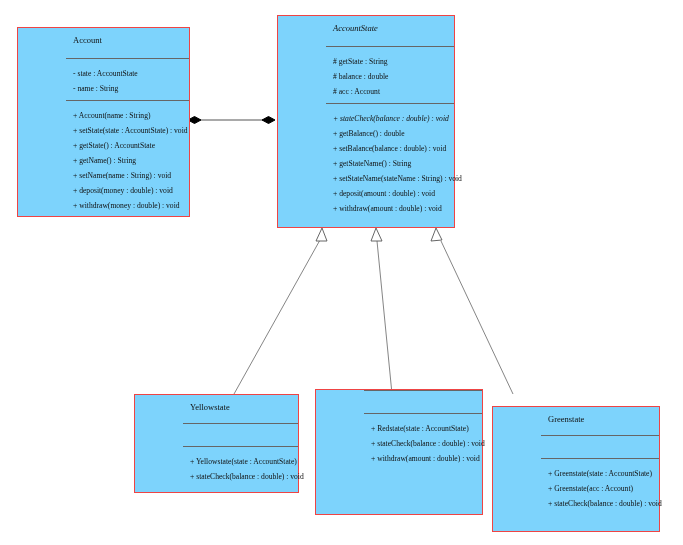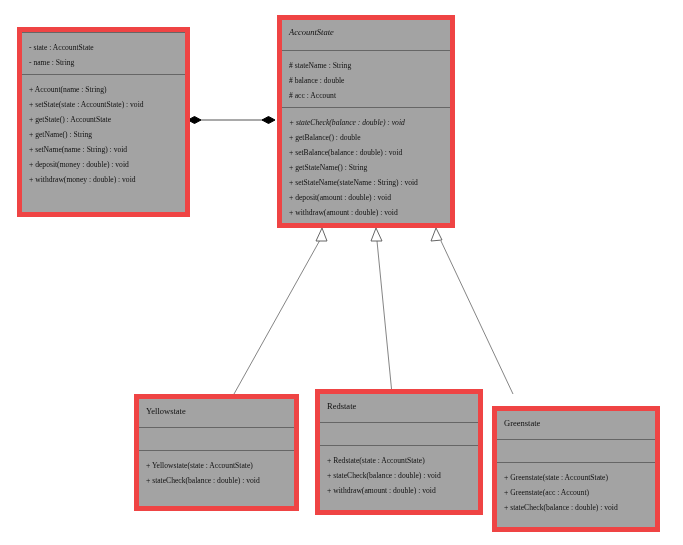--- a/index.html
+++ b/index.html
@@ -24,23 +24,24 @@
     position: absolute;
     left: 0;
     top: 0;
     width: 683px;
     height: 545px;
     pointer-events: none;
   }
   .uml-class {
     position: absolute;
     box-sizing: border-box;
-    border: 5px solid #ef4444;
-    background: #a3a3a3;
+    border: 1px solid #ef4444;
+    background: #7dd3fc;
     z-index: 2;
+    padding-left: 48px;
   }
   .uml-section {
     box-sizing: border-box;
     padding: 7px 7px 6px 7px;
   }
   .sec-attrs, .sec-ops {
     border-top: 1px solid #666666;
   }
   .uml-name {
     font-size: 8.5px;
@@ -87,70 +88,70 @@
       <polygon points="376,228 371,241 382,241" fill="#ffffff" stroke="#555555" stroke-width="0.9"></polygon>
     </g>
 
     <g>
       <line x1="513" y1="394" x2="441" y2="241" stroke="#777777" stroke-width="0.9"></line>
       <polygon points="436,228 431,241 442,240" fill="#ffffff" stroke="#555555" stroke-width="0.9"></polygon>
     </g>
   </svg>
 
   <div class="uml-class" style="left:17px; top:27px; width:173px; height:190px;">
+    <div class="uml-section sec-name" style="height:30px;">
+      <div class="uml-name">Account</div>
+    </div>
     <div class="uml-section sec-attrs" style="height:42px;">
       <div class="member">- state : AccountState</div>
       <div class="member">- name : String</div>
     </div>
     <div class="uml-section sec-ops">
       <div class="member">+ Account(name : String)</div>
       <div class="member">+ setState(state : AccountState) : void</div>
       <div class="member">+ getState() : AccountState</div>
       <div class="member">+ getName() : String</div>
       <div class="member">+ setName(name : String) : void</div>
       <div class="member">+ deposit(money : double) : void</div>
       <div class="member">+ withdraw(money : double) : void</div>
     </div>
   </div>
 
   <div class="uml-class" style="left:277px; top:15px; width:178px; height:213px;">
     <div class="uml-section sec-name" style="height:30px;">
       <div class="uml-name abstract-name">AccountState</div>
     </div>
     <div class="uml-section sec-attrs" style="height:57px;">
-      <div class="member"># stateName : String</div>
+      <div class="member"># getState : String</div>
       <div class="member"># balance : double</div>
       <div class="member"># acc : Account</div>
     </div>
     <div class="uml-section sec-ops">
       <div class="member abstract">+ stateCheck(balance : double) : void</div>
       <div class="member">+ getBalance() : double</div>
       <div class="member">+ setBalance(balance : double) : void</div>
       <div class="member">+ getStateName() : String</div>
       <div class="member">+ setStateName(stateName : String) : void</div>
       <div class="member">+ deposit(amount : double) : void</div>
       <div class="member">+ withdraw(amount : double) : void</div>
     </div>
   </div>
 
-  <div class="uml-class" style="left:134px; top:394px; width:165px; height:117px;">
+  <div class="uml-class" style="left:134px; top:394px; width:165px; height:99px;">
     <div class="uml-section sec-name" style="height:28px;">
       <div class="uml-name">Yellowstate</div>
     </div>
     <div class="uml-section sec-attrs sec-empty" style="height:23px;"></div>
     <div class="uml-section sec-ops">
       <div class="member">+ Yellowstate(state : AccountState)</div>
       <div class="member">+ stateCheck(balance : double) : void</div>
     </div>
   </div>
 
   <div class="uml-class" style="left:315px; top:389px; width:168px; height:126px;">
-    <div class="uml-section sec-name" style="height:28px;">
-      <div class="uml-name">Redstate</div>
-    </div>
     <div class="uml-section sec-attrs sec-empty" style="height:23px;"></div>
     <div class="uml-section sec-ops">
       <div class="member">+ Redstate(state : AccountState)</div>
       <div class="member">+ stateCheck(balance : double) : void</div>
       <div class="member">+ withdraw(amount : double) : void</div>
     </div>
   </div>
 
   <div class="uml-class" style="left:492px; top:406px; width:168px; height:126px;">
     <div class="uml-section sec-name" style="height:28px;">

